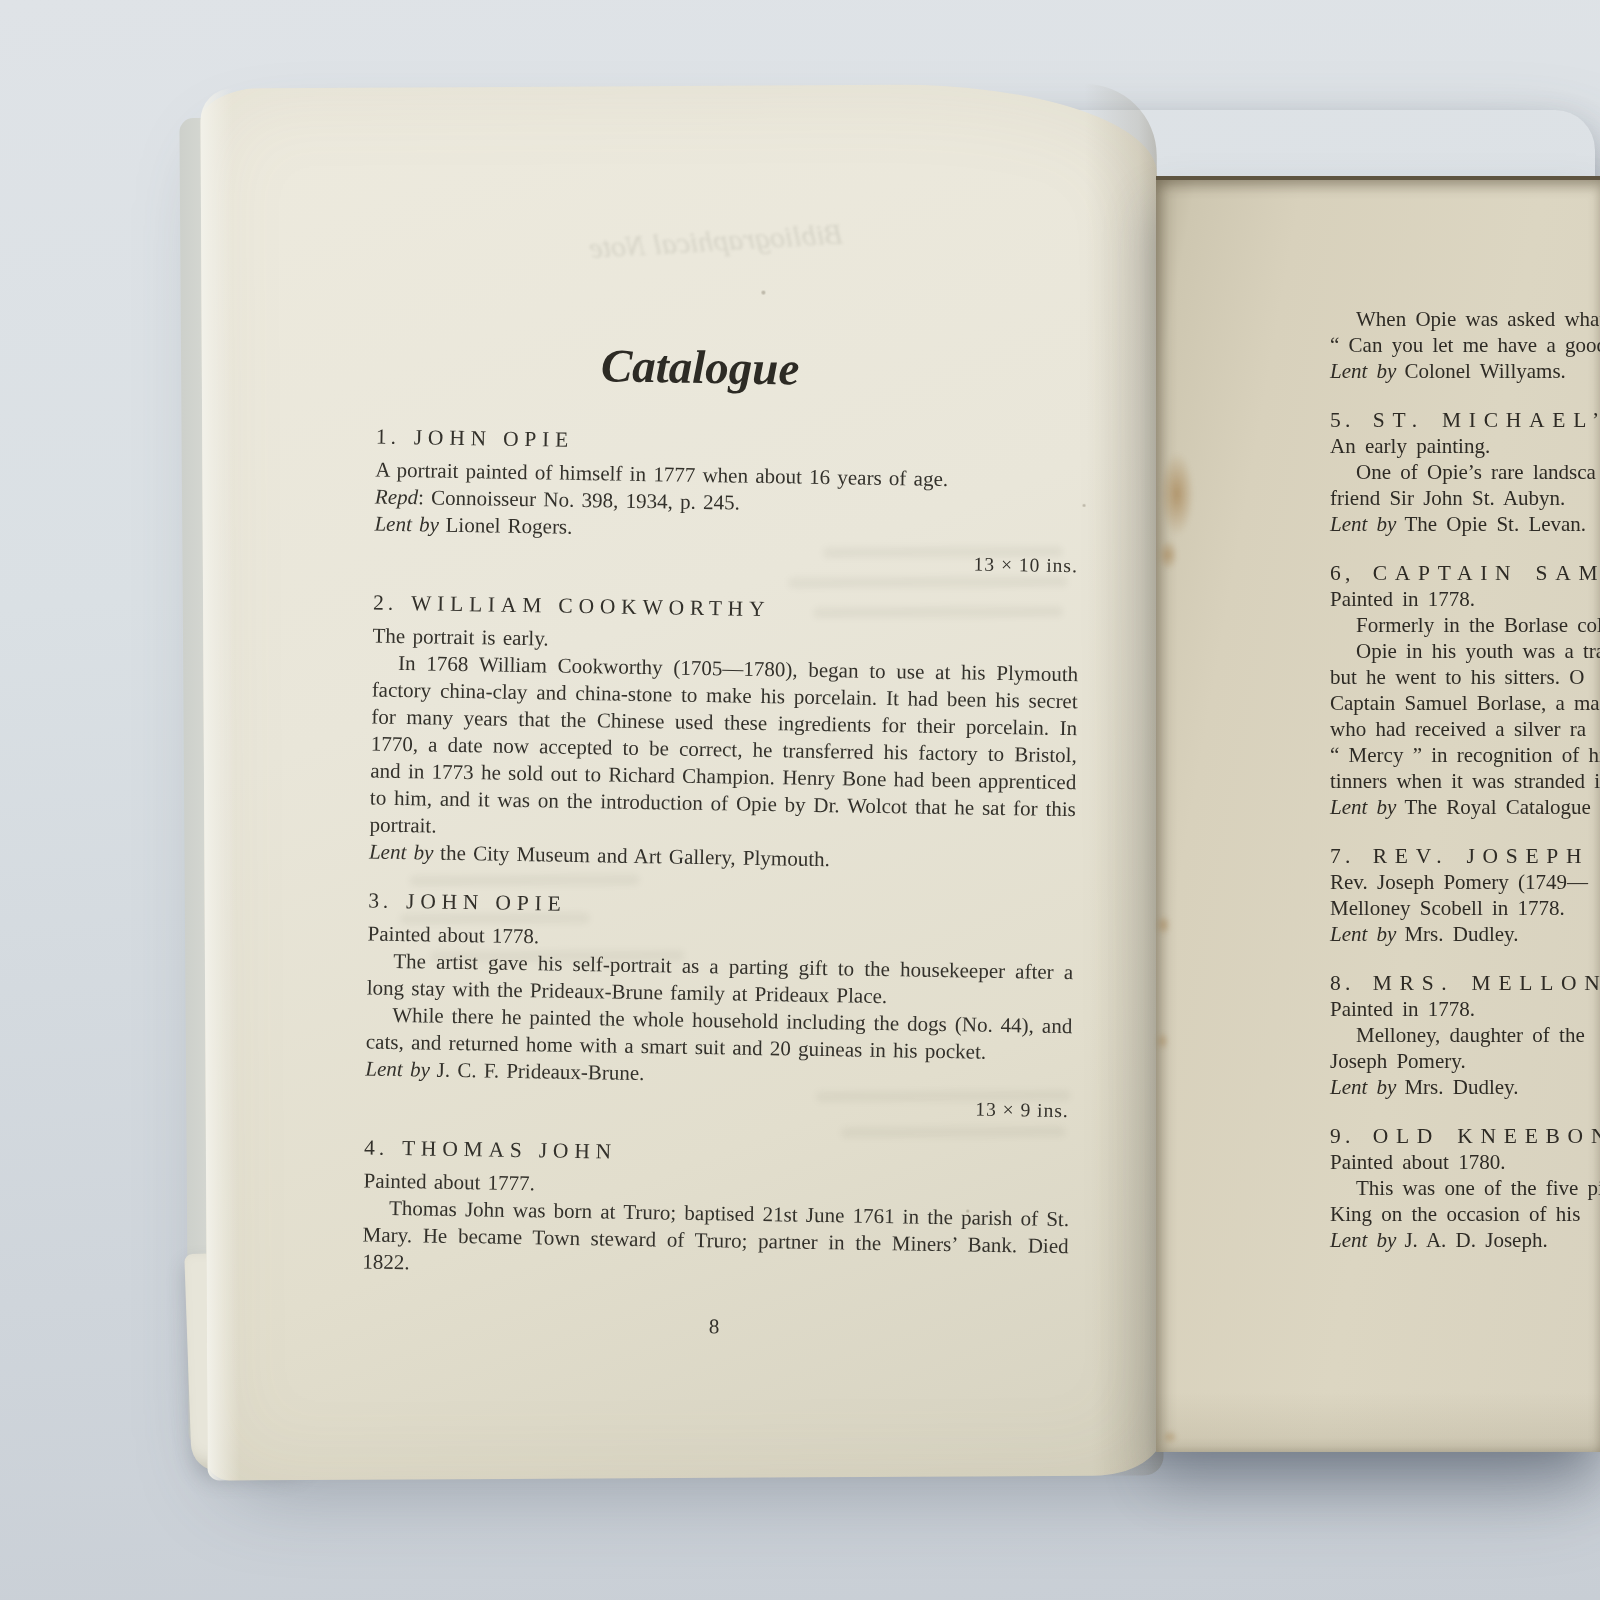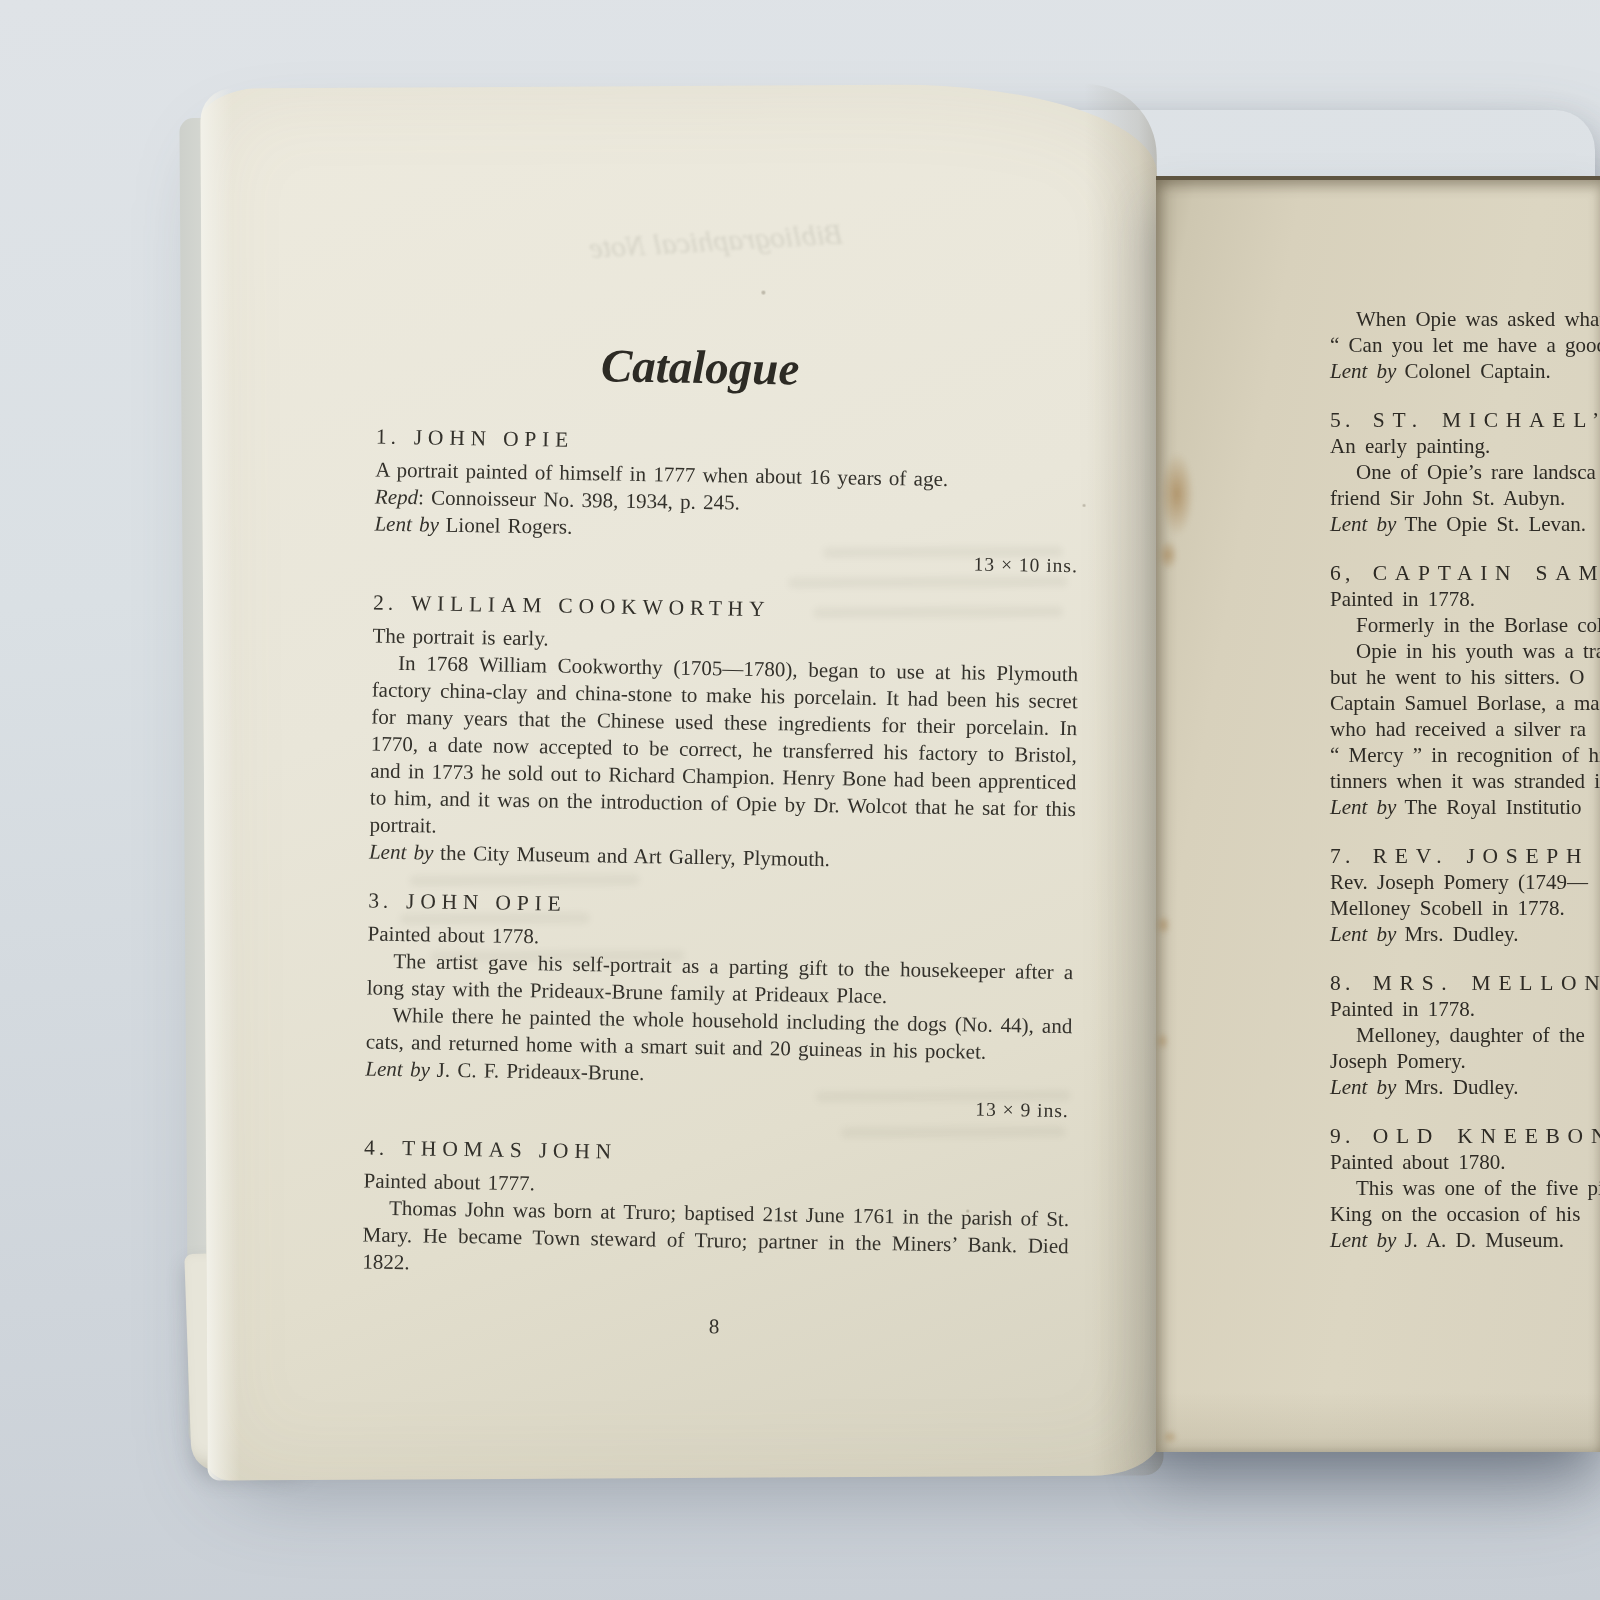--- a/index.html
+++ b/index.html
@@ -155,50 +155,50 @@
     <div class="bottom-shade"></div>
     <div class="fox" style="left:4px;top:272px;width:34px;height:84px;background:radial-gradient(ellipse,rgba(150,106,48,.55),rgba(150,106,48,0) 70%);"></div>
     <div class="fox" style="left:2px;top:360px;width:20px;height:30px;background:radial-gradient(ellipse,rgba(150,106,48,.45),rgba(150,106,48,0) 70%);"></div>
     <div class="fox" style="left:0px;top:735px;width:15px;height:20px;background:radial-gradient(ellipse,rgba(150,106,48,.40),rgba(150,106,48,0) 70%);"></div>
     <div class="fox" style="left:0px;top:852px;width:13px;height:18px;background:radial-gradient(ellipse,rgba(150,106,48,.35),rgba(150,106,48,0) 70%);"></div>
     <div class="fox" style="left:6px;top:1250px;width:16px;height:14px;background:radial-gradient(ellipse,rgba(150,106,48,.35),rgba(150,106,48,0) 70%);"></div>
 
     <div class="right-text">
       <div class="r-indent">When Opie was asked what h</div>
       <div>“ Can you let me have a good</div>
-      <div class="r-lent"><span class="it">Lent by</span><span>Colonel Captain.</span></div>
+      <div class="r-lent"><span class="it">Lent by</span><span>Colonel Willyams.</span></div>
 
       <div class="r-heading"><span class="num">5.</span><span>ST. MICHAEL’S</span></div>
       <div>An early painting.</div>
       <div class="r-indent">One of Opie’s rare landsca</div>
       <div>friend Sir John St. Aubyn.</div>
       <div class="r-lent"><span class="it">Lent by</span><span>The Opie St. Levan.</span></div>
 
       <div class="r-heading"><span class="num">6,</span><span>CAPTAIN SAMU</span></div>
       <div>Painted in 1778.</div>
       <div class="r-indent">Formerly in the Borlase coll</div>
       <div class="r-indent">Opie in his youth was a tra</div>
       <div>but he went to his sitters.  O</div>
       <div>Captain Samuel Borlase, a ma</div>
       <div>who had received a silver ra</div>
       <div>“ Mercy ” in recognition of hi</div>
       <div>tinners when it was stranded i</div>
-      <div class="r-lent"><span class="it">Lent by</span><span>The Royal Institutio</span></div>
+      <div class="r-lent"><span class="it">Lent by</span><span>The Royal Catalogue</span></div>
 
       <div class="r-heading"><span class="num">7.</span><span>REV. JOSEPH P</span></div>
       <div>Rev. Joseph Pomery (1749—</div>
       <div>Melloney Scobell in 1778.</div>
       <div class="r-lent"><span class="it">Lent by</span><span>Mrs. Dudley.</span></div>
 
       <div class="r-heading"><span class="num">8.</span><span>MRS. MELLONE</span></div>
       <div>Painted in 1778.</div>
       <div class="r-indent">Melloney, daughter of the</div>
       <div>Joseph Pomery.</div>
       <div class="r-lent"><span class="it">Lent by</span><span>Mrs. Dudley.</span></div>
 
       <div class="r-heading"><span class="num">9.</span><span>OLD KNEEBON</span></div>
       <div>Painted about 1780.</div>
       <div class="r-indent">This was one of the five pic</div>
       <div>King on the occasion of his</div>
-      <div class="r-lent"><span class="it">Lent by</span><span>J. A. D. Museum.</span></div>
+      <div class="r-lent"><span class="it">Lent by</span><span>J. A. D. Joseph.</span></div>
     </div>
   </div>
 </div>
 
 </body></html>

